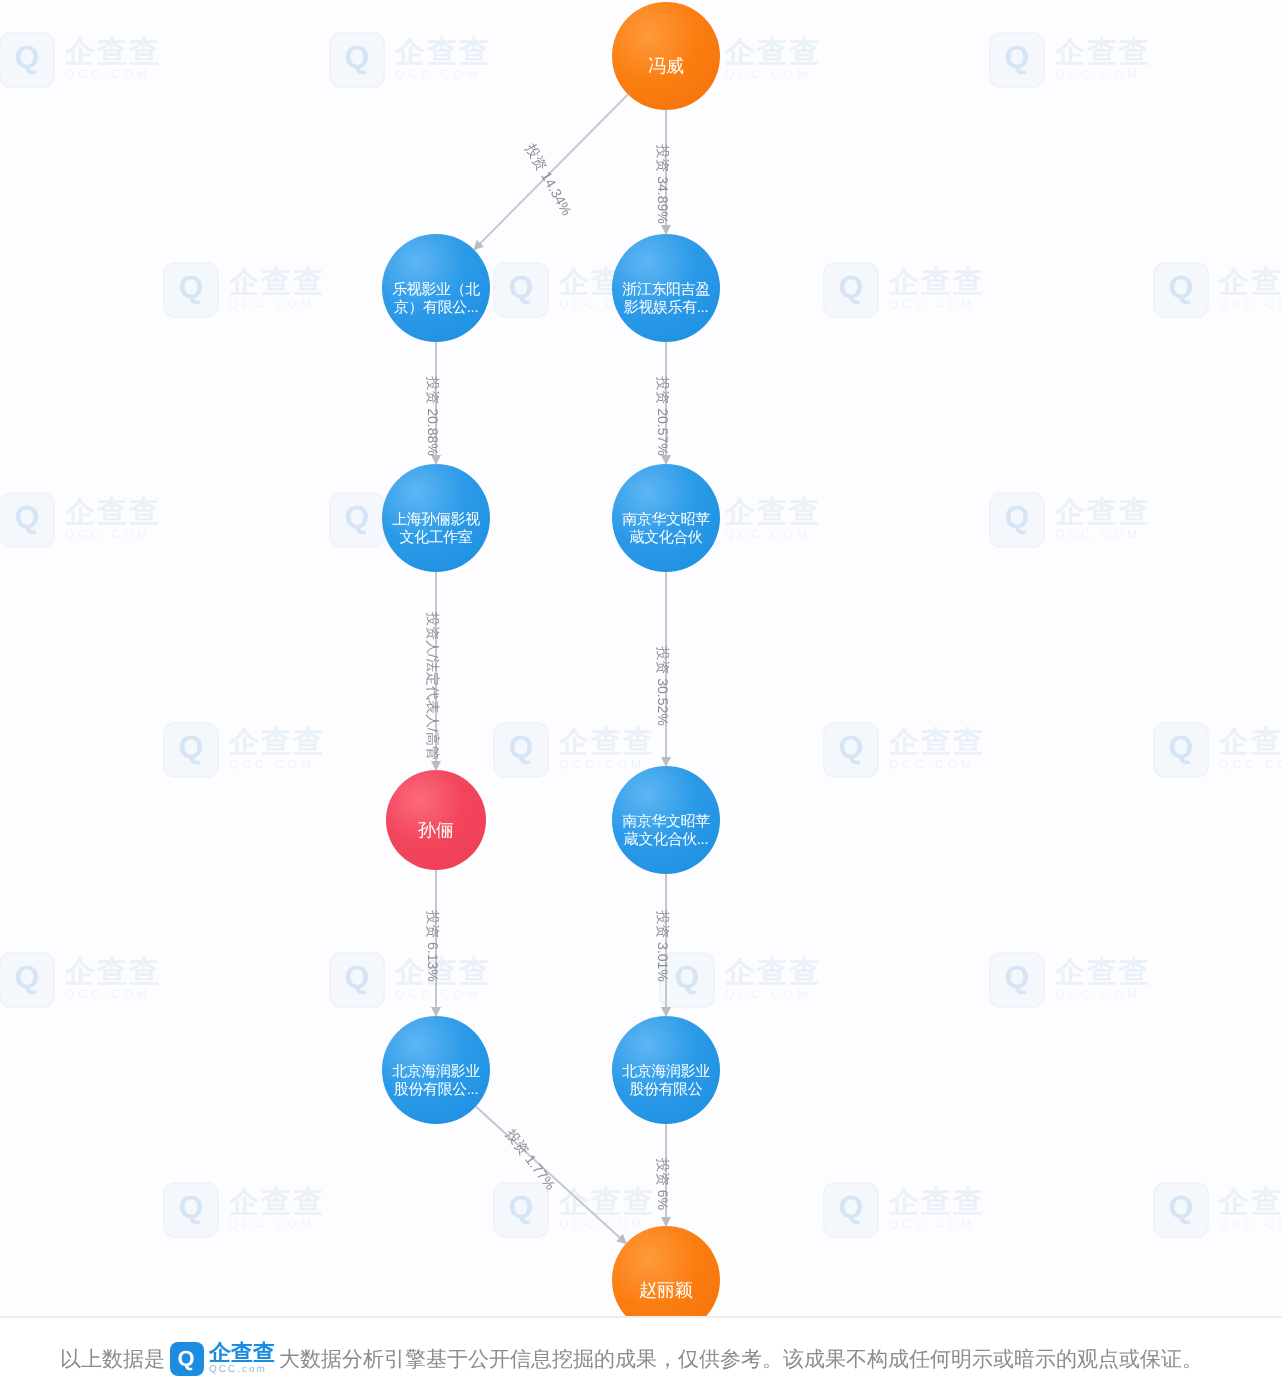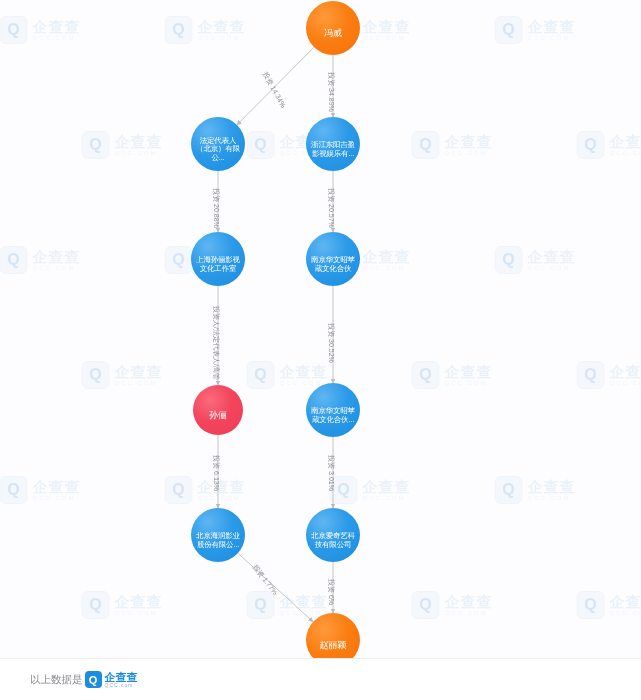--- a/index.html
+++ b/index.html
@@ -310,42 +310,42 @@
         <line x1="218" y1="435" x2="218" y2="508" stroke="#c3c6cc" stroke-width="1" marker-end="url(#arrow)"></line>
         <line x1="333" y1="437" x2="333" y2="508" stroke="#c3c6cc" stroke-width="1" marker-end="url(#arrow)"></line>
         <line x1="237.9391083360594" y1="553.205272828576" x2="313.0608916639406" y2="621.794727171424" stroke="#c3c6cc" stroke-width="1" marker-end="url(#arrow)"></line>
         <line x1="333" y1="562" x2="333" y2="613" stroke="#c3c6cc" stroke-width="1" marker-end="url(#arrow)"></line>
       </svg>
     <div id="nodes-layer">
         <div class="node node-person-orange" style="left: 333px; top: 28px;">
           <span class="label">冯威</span>
         </div>
         <div class="node node-company" style="left: 218px; top: 144px;">
-          <span class="label">法定代表人（北京）有限公...</span>
+          <span class="label">乐视影业（北京）有限公...</span>
         </div>
         <div class="node node-company" style="left: 333px; top: 144px; align-items: center;">
           <span class="label">浙江东阳吉盈影视娱乐有...</span>
         </div>
         <div class="node node-company" style="left: 218px; top: 259px; justify-content: center;">
           <span class="label">上海孙俪影视文化工作室</span>
         </div>
         <div class="node node-company" style="left: 333px; top: 259px;">
           <span class="label">南京华文昭苹蔵文化合伙</span>
         </div>
         <div class="node node-person-red" style="left: 218px; top: 410px;">
           <span class="label">孙俪</span>
         </div>
         <div class="node node-company" style="left: 333px; top: 410px;">
           <span class="label">南京华文昭苹蔵文化合伙...</span>
         </div>
         <div class="node node-company" style="left: 218px; top: 535px;">
           <span class="label">北京海润影业股份有限公...</span>
         </div>
         <div class="node node-company" style="left: 333px; top: 535px;">
-          <span class="label">北京爱奇艺科技有限公司</span>
+          <span class="label">北京海润影业股份有限公</span>
         </div>
         <div class="node node-person-orange" style="left: 333px; top: 640px;">
           <span class="label">赵丽颖</span>
         </div>
       </div>
     <div id="edge-labels-layer">
         <div class="edge-label" style="left: 274px; top: 90px; transform: translate(0px, 0px) rotate(61deg) translate(-50%, -50%);">投资 14.34%</div>
         <div class="edge-label" style="left: 331px; top: 92px; transform: translate(0px, 0px) rotate(90deg) translate(-50%, -50%);">投资 34.89%</div>
         <div class="edge-label" style="left: 216px; top: 208px; transform: translate(0px, 0px) rotate(90deg) translate(-50%, -50%);">投资 20.88%</div>
         <div class="edge-label" style="left: 331px; top: 208px; transform: translate(0px, 0px) rotate(90deg) translate(-50%, -50%);">投资 20.57%</div>
@@ -360,14 +360,15 @@
 
   <div id="footer">
     <span class="f-pre">以上数据是</span>
     <span class="f-logo">
       <span class="f-mark">Q</span>
       <span class="f-txtwrap">
         <span class="f-name">企查查</span>
         <span class="f-dom">QCC.com</span>
       </span>
     </span>
+    <span class="f-post">大数据分析引擎基于公开信息挖掘的成果，仅供参考。该成果不构成任何明示或暗示的观点或保证。</span>
   </div>
 </div>
 
 </body></html>

